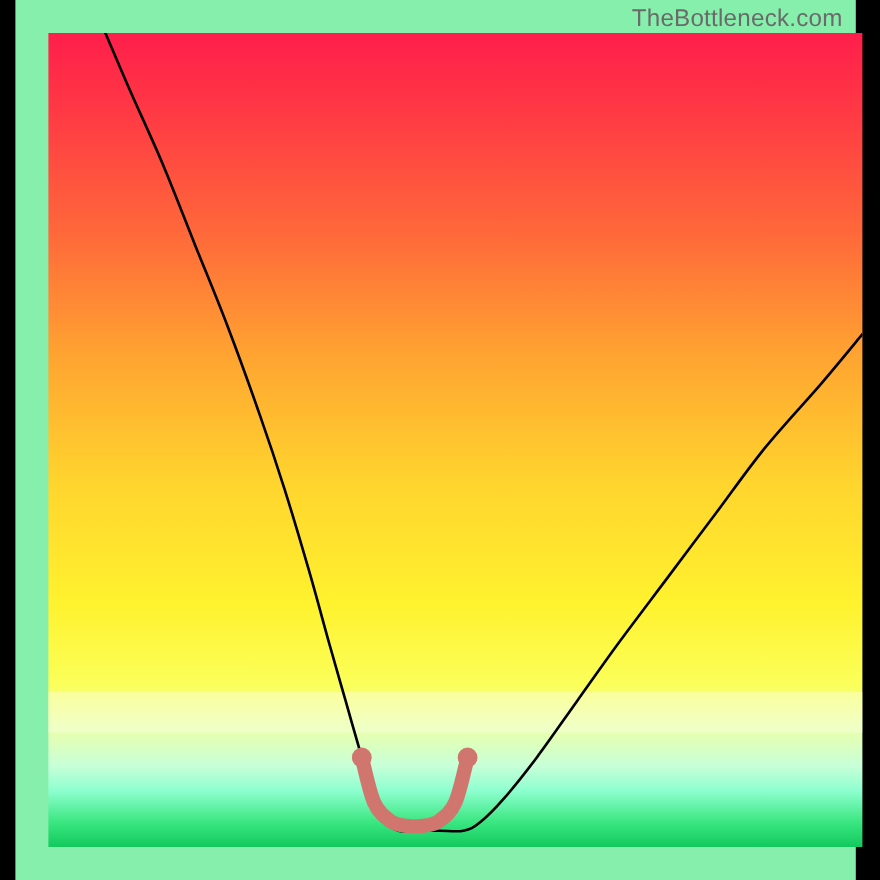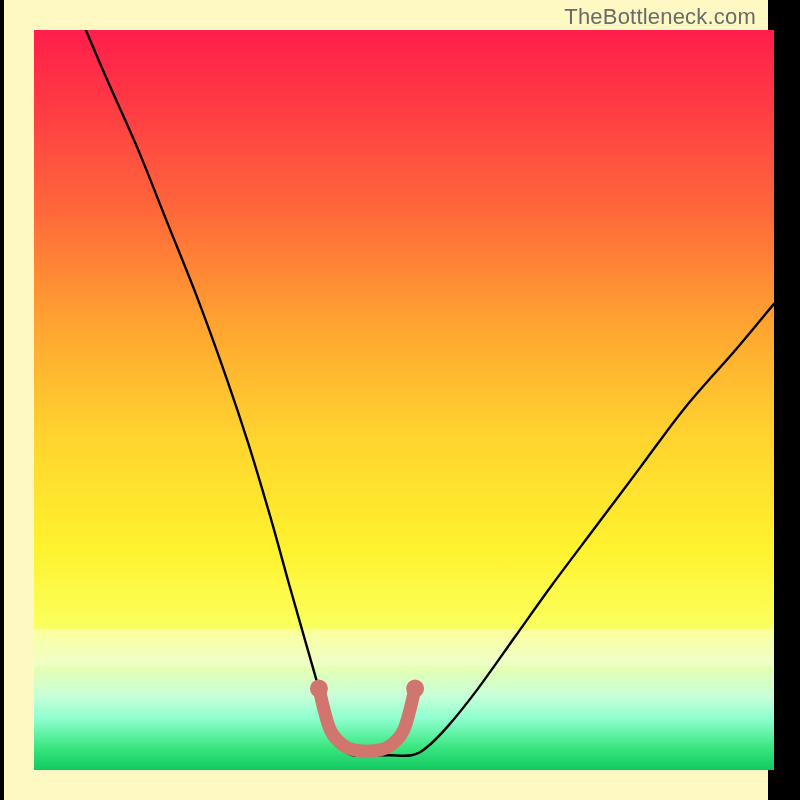--- a/index.html
+++ b/index.html
@@ -6,25 +6,25 @@
     margin: 0;
     padding: 0;
     width: 800px;
     height: 800px;
     background: #000;
     overflow: hidden;
     font-family: Arial, Helvetica, sans-serif;
   }
   .frame {
     position: absolute;
-    left: 4px;
+    left: 14px;
     top: 0;
     width: 764px;
     height: 800px;
-    background: #fef9c3;
+    background: #86efac;
   }
   .plot {
     position: absolute;
     left: 30px;
     top: 30px;
     width: 740px;
     height: 740px;
     background: linear-gradient(
       to bottom,
       #ff1e4b 0%,

